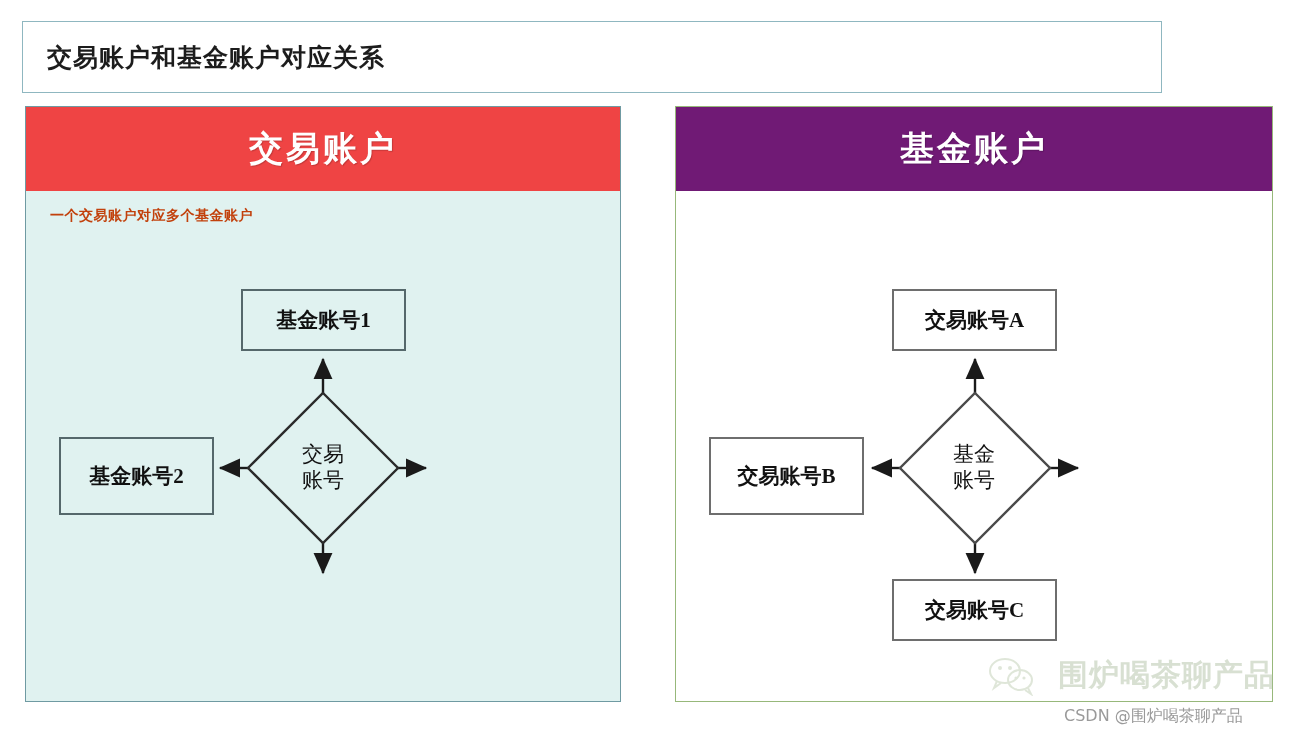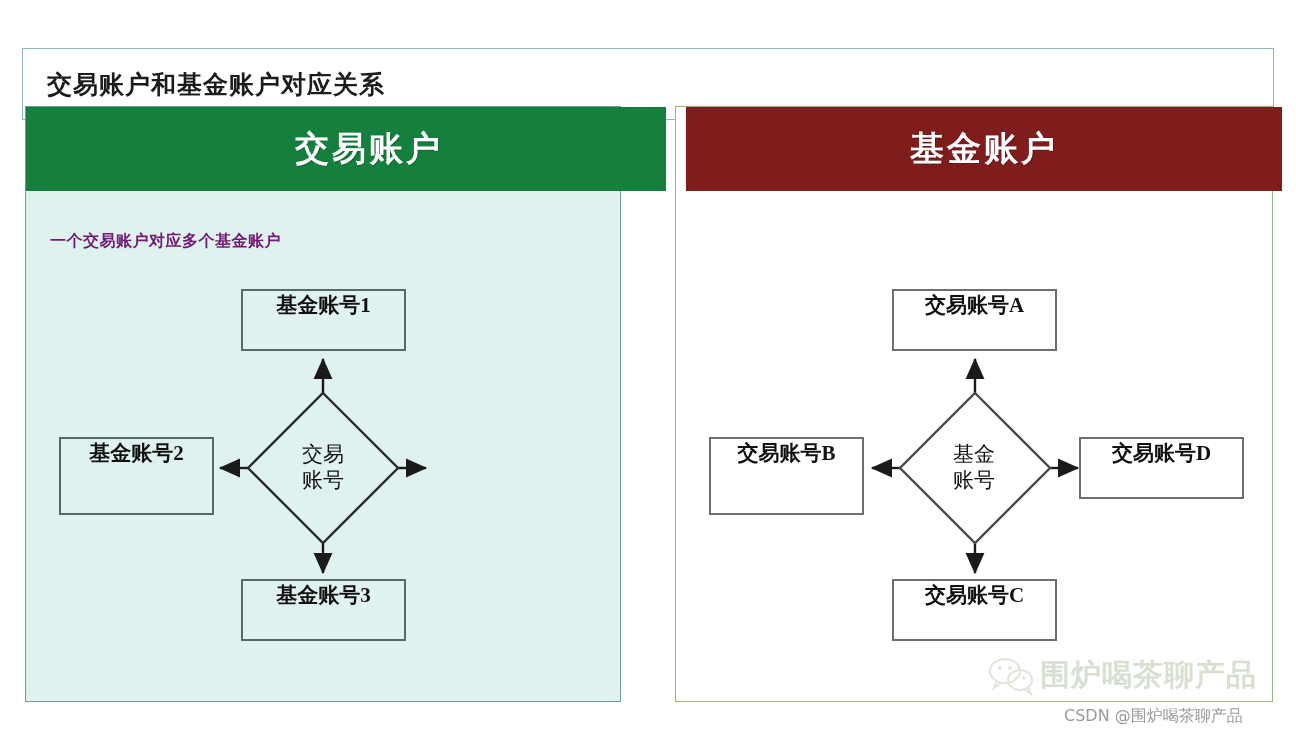--- a/index.html
+++ b/index.html
@@ -20,22 +20,22 @@
     left: 0; top: 0;
     width: 1296px;
     height: 732px;
     background: #ffffff;
   }
 
   
   .title-bar {
     position: absolute;
     left: 22px;
-    top: 48px;
-    width: 1252px;
+    top: 21px;
+    width: 1140px;
     height: 72px;
     background: #ffffff;
     border: 1px solid #8fb7c0;
     box-sizing: border-box;
     display: flex;
     align-items: center;
   }
   .title-text {
     font-size: 25px;
     font-weight: bold;
@@ -69,38 +69,38 @@
   .panel-header {
     position: absolute;
     left: 0;
     top: 0;
     width: 100%;
     height: 84px;
     display: flex;
     align-items: center;
     justify-content: center;
   }
-  .panel-left .panel-header { background: #15803d; padding-left: 46px; }
-  .panel-right .panel-header { background: #7f1d1d; margin-left: 10px; }
+  .panel-left .panel-header { background: #ef4444; }
+  .panel-right .panel-header { background: #701a75; }
 
   .panel-header-text {
     color: #ffffff;
     font-size: 34px;
     font-weight: bold;
     letter-spacing: 3px;
     text-shadow: 1px 1px 1px rgba(0,0,0,0.18);
   }
 
   .panel-sub {
     position: absolute;
-    top: 124px;
+    top: 100px;
     left: 24px;
-    font-size: 16px;
-    font-weight: bold;
-    color: #701a75;
+    font-size: 14px;
+    font-weight: bold;
+    color: #c2410c;
     letter-spacing: 0.5px;
   }
 
   
   .diagram {
     position: absolute;
     left: 0;
     top: 160px;
     width: 100%;
     height: 436px;
@@ -108,20 +108,21 @@
   .diagram svg {
     position: absolute;
     left: 0;
     top: 0;
   }
 
   .node {
     position: absolute;
     box-sizing: border-box;
     display: flex;
+    align-items: center;
     justify-content: center;
     font-size: 21px;
     font-weight: bold;
     color: #111111;
     white-space: nowrap;
   }
   .node-box {
     border: 2px solid #55686b;
     background: transparent;
   }
@@ -152,21 +153,21 @@
     color: #111111;
   }
 
   
   .watermark {
     position: absolute;
     left: 988px;
     top: 655px;
     display: flex;
     align-items: center;
-    gap: 6px;
+    gap: 24px;
     opacity: 0.55;
   }
   .wm-text {
     font-size: 30px;
     font-weight: bold;
     color: #b9c7ae;
     letter-spacing: 1px;
     font-family: "DejaVu Sans", "Liberation Sans", sans-serif;
   }
   .credit {
@@ -211,23 +212,20 @@
         <line x1="372" y1="201" x2="400" y2="201" stroke="#1a1a1a" stroke-width="2.4" marker-end="url(#arrL)"></line>
 
         <polygon points="297,126 372,201 297,276 222,201" fill="none" stroke="#2a2a2a" stroke-width="2.4"></polygon>
       </svg>
 
       <div class="node node-box node-top">
         <span>基金账号1</span>
       </div>
       <div class="node node-box node-left">
         <span>基金账号2</span>
-      </div>
-      <div class="node node-box node-bottom">
-        <span>基金账号3</span>
       </div>
       <div class="node node-diamond">
         <div class="diamond-label">
           <div>交易</div>
           <div>账号</div>
         </div>
       </div>
     </div>
   </div>
 
@@ -249,23 +247,20 @@
         <line x1="374" y1="201" x2="402" y2="201" stroke="#1a1a1a" stroke-width="2.4" marker-end="url(#arrR)"></line>
         <polygon points="299,126 374,201 299,276 224,201" fill="none" stroke="#4a4a4a" stroke-width="2.4"></polygon>
       </svg>
 
       <div class="node node-box node-top">
         <span>交易账号A</span>
       </div>
       <div class="node node-box node-left">
         <span>交易账号B</span>
       </div>
-      <div class="node node-box node-right">
-        <span>交易账号D</span>
-      </div>
       <div class="node node-box node-bottom">
         <span>交易账号C</span>
       </div>
       <div class="node node-diamond">
         <div class="diamond-label">
           <div>基金</div>
           <div>账号</div>
         </div>
       </div>
     </div>

